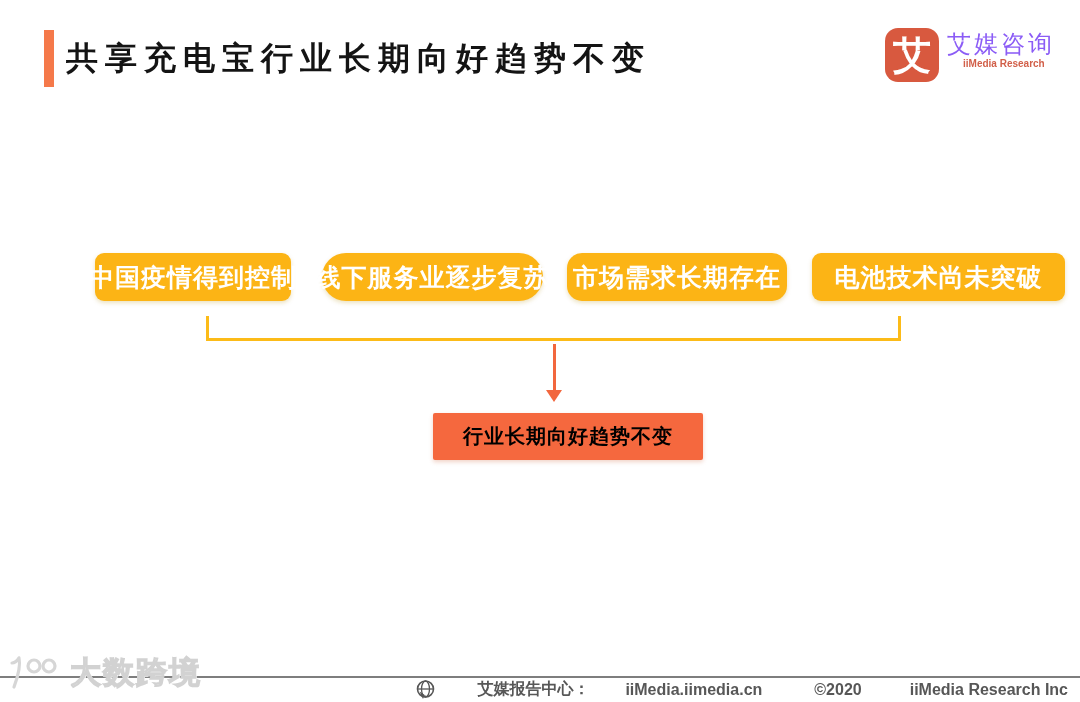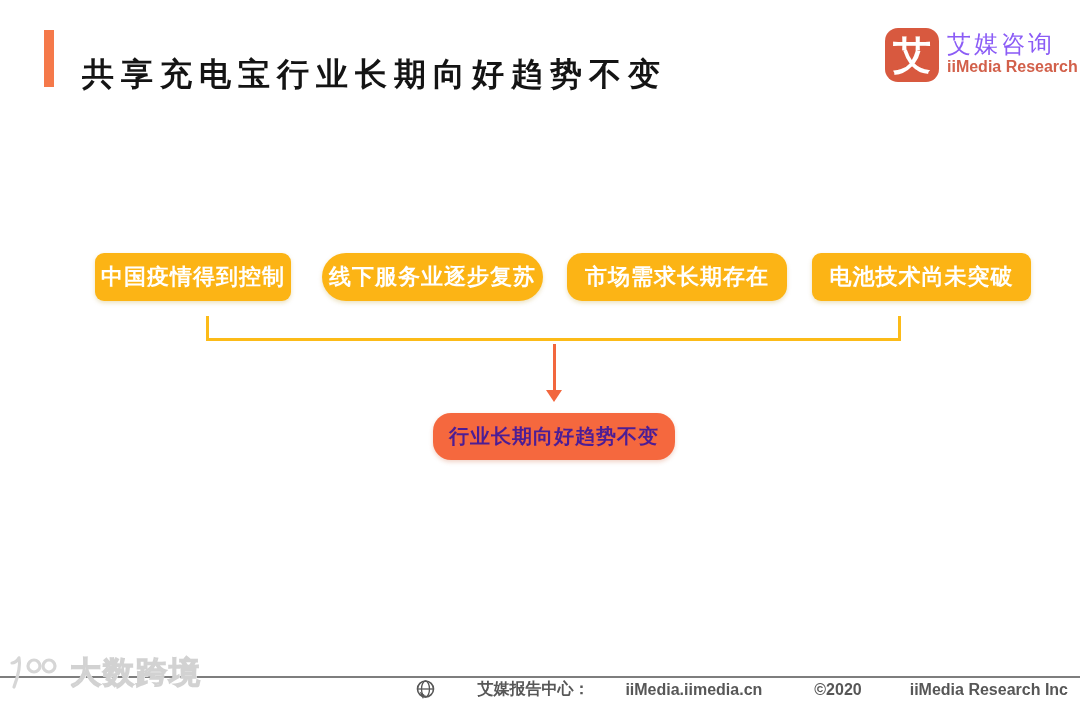--- a/index.html
+++ b/index.html
@@ -4,64 +4,64 @@
 <style>
   html,body { margin:0; padding:0; background:#fff; }
   .page {
     position:relative; width:1080px; height:702px; background:#ffffff;
     font-family:"Liberation Sans","DejaVu Sans",sans-serif; overflow:hidden;
   }
 
   
   .accent-bar { position:absolute; left:44px; top:30px; width:10px; height:57px; background:#F5794A; }
   .title {
-    position:absolute; left:66px; top:30px; height:57px; margin:16px;
+    position:absolute; left:66px; top:30px; height:57px; margin:0;
     display:flex; align-items:center;
     font-size:32px; font-weight:bold; color:#141414; letter-spacing:7px; white-space:nowrap;
   }
 
   .logo { position:absolute; left:885px; top:28px; display:flex; align-items:flex-start; }
   .logo-icon {
     width:54px; height:54px; background:#D8593F; border-radius:13px;
     color:#ffffff; font-size:38px; font-weight:bold;
     display:flex; align-items:center; justify-content:center; flex:0 0 auto;
   }
   .logo-text { margin-left:8px; padding-top:3px; }
   .logo-cn { font-size:24px; font-weight:normal; color:#8b5cf6; letter-spacing:3px; line-height:1.05; white-space:nowrap; }
-  .logo-en { font-size:16px; font-weight:bold; color:#D2604A; margin-top:2px; white-space:nowrap; }
+  .logo-en { font-size:10px; font-weight:bold; color:#D2604A; margin-top:2px; white-space:nowrap;margin-left:16px; }
 
   
   .factor {
     position:absolute; top:253px; height:48px; background:#FCB415; border-radius:9px;
-    color:#ffffff; font-weight:bold; font-size:22px; letter-spacing:1px;
+    color:#ffffff; font-weight:bold; font-size:25px; letter-spacing:1px;
     display:flex; align-items:center; justify-content:center; white-space:nowrap;
     box-shadow:0 2px 4px rgba(180,140,0,0.25);
   }
   .factor-0 { left:95px;  width:196px; }
   .factor-1 { left:322px; width:221px;border-radius:24px; }
   .factor-2 { left:567px; width:220px;border-radius:15px; }
-  .factor-3 { left:812px; width:219px; }
+  .factor-3 { left:812px; width:253px; }
 
   
   .bracket {
     position:absolute; left:206px; top:316px; width:689px; height:22px;
     border:3px solid #FCBB18; border-top:none;
   }
   .arrow-stem { position:absolute; left:553px; top:344px; width:3px; height:48px; background:#F2673E; }
   .arrow-head {
     position:absolute; left:546px; top:390px; width:0; height:0;
     border-left:8.5px solid transparent; border-right:8.5px solid transparent;
     border-top:12px solid #F2673E;
   }
 
   
   .conclusion {
-    position:absolute; left:433px; top:413px; width:242px; height:47px;
-    background:#F5683E; border-radius:18px;
-    color:#4c1d95; font-weight:bold; font-size:20px; letter-spacing:1px;
+    position:absolute; left:433px; top:413px; width:270px; height:47px;
+    background:#F5683E; border-radius:2px;
+    color:#000000; font-weight:bold; font-size:20px; letter-spacing:1px;
     display:flex; align-items:center; justify-content:center; white-space:nowrap;
     box-shadow:0 2px 4px rgba(200,80,30,0.25);
   }
 
   
   .divider { position:absolute; left:0; top:676px; width:1080px; height:2px; background:#7E7E7E; }
   .footer {
     position:absolute; right:12px; top:679px; display:flex; align-items:center;
     font-size:16px; color:#575757; font-weight:600; white-space:nowrap;gap:36px;
   }

